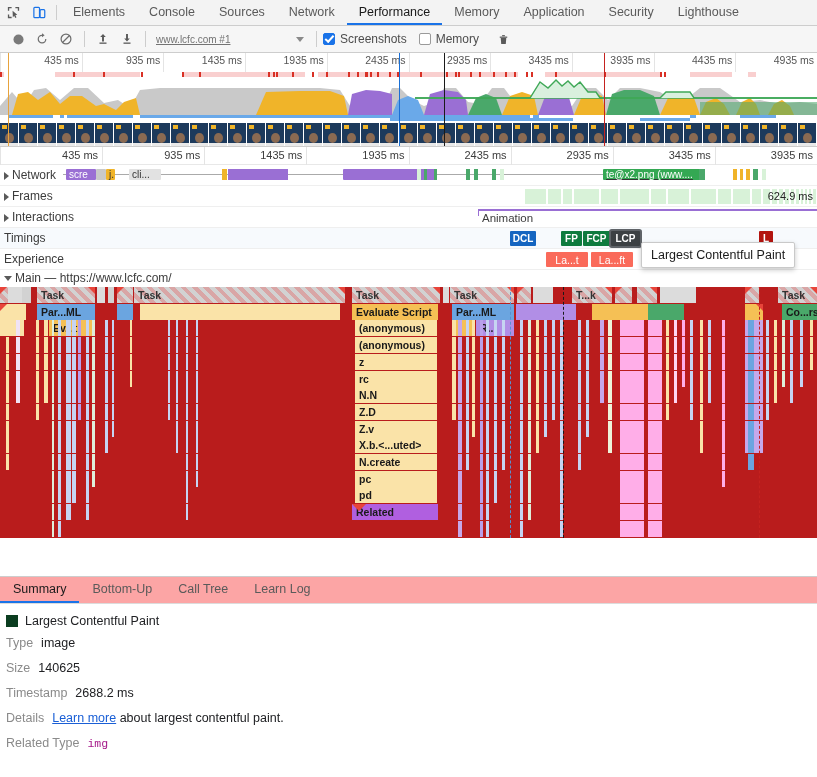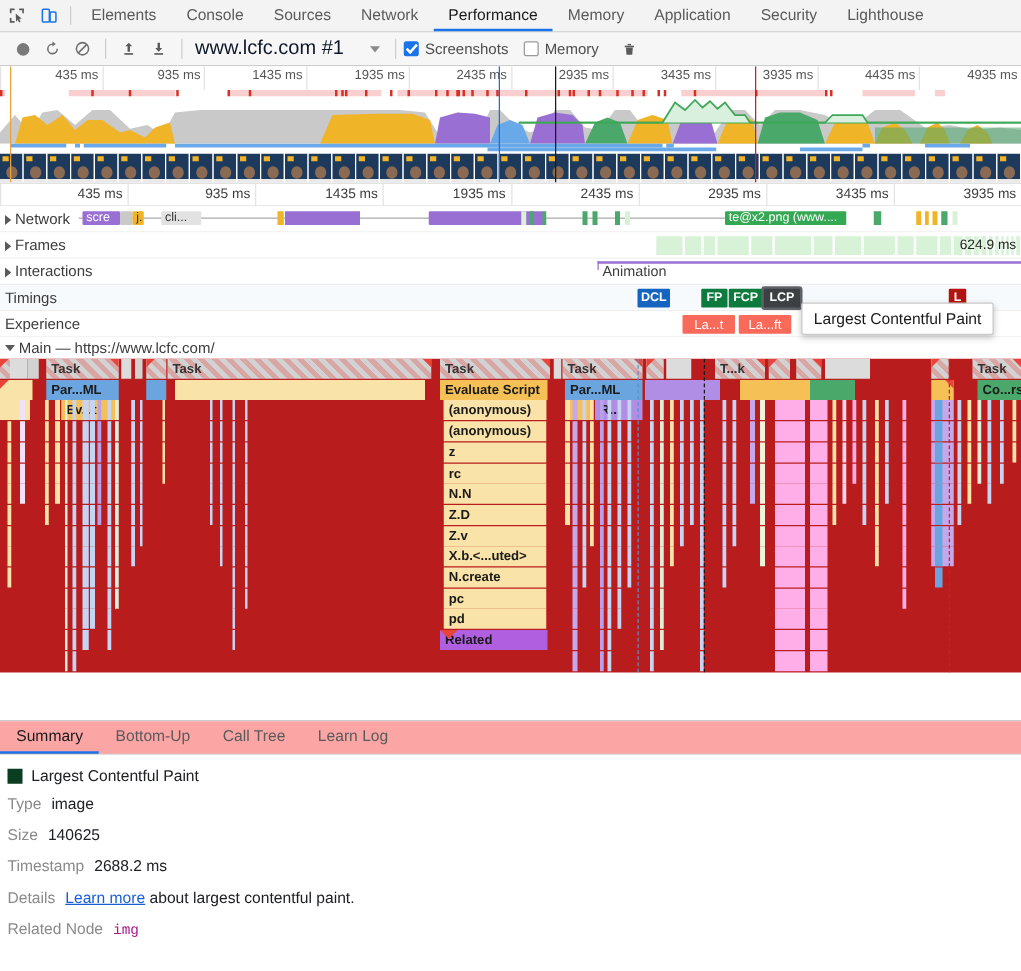--- a/index.html
+++ b/index.html
@@ -16,21 +16,21 @@
   .dt-tab{display:flex;align-items:center;padding:0 12px;font-size:12.5px;color:#5a5a5a;
     cursor:pointer;white-space:nowrap;border-bottom:2px solid transparent;}
   .dt-tab.active{color:#1a1a1a;border-bottom:2px solid #1a73e8;}
 
   
   .perf-toolbar{height:27px;display:flex;align-items:center;gap:0;
     border-bottom:1px solid #cdcdcd;background:#f6f6f6;padding:0 6px;}
   .tb-btn{width:24px;height:22px;display:flex;align-items:center;justify-content:center;cursor:pointer;}
   .tb-sep{width:1px;height:16px;background:#cdcdcd;margin:0 6px;}
   .url-select{display:flex;align-items:center;width:158px;height:20px;cursor:pointer;}
-  .url-text{flex:1;color:#0f172a;font-size:16px;padding-left:4px;white-space:nowrap;overflow:hidden;}
+  .url-text{flex:1;color:#737373;font-size:10px;padding-left:4px;white-space:nowrap;overflow:hidden;text-decoration:underline;}
   .caret{width:0;height:0;border-left:4px solid transparent;border-right:4px solid transparent;
     border-top:5px solid #8a8a8a;margin-right:6px;}
   .cbx-wrap{display:flex;align-items:center;gap:5px;cursor:pointer;margin-right:12px;}
   .cbx{width:12px;height:12px;border:1px solid #9a9a9a;border-radius:2px;background:#fff;
     display:flex;align-items:center;justify-content:center;}
   .cbx.on{background:#1a73e8;border-color:#1a73e8;}
   .cbx.on:after{content:"";width:3px;height:7px;border:solid #fff;border-width:0 2px 2px 0;
     transform:rotate(42deg) translate(-1px,-1px);}
   .cbx-label{font-size:12px;color:#4d4d4d;}
 
@@ -387,21 +387,21 @@
         <span class="net-lbl" style="color: rgb(255, 255, 255);">scre</span>
       </div>
       <div class="net-req" style="left: 96px; width: 10px; background: rgb(201, 201, 201);"></div>
       <div class="net-req" style="left: 106px; width: 9px; background: rgb(240, 180, 41);">
         <span class="net-lbl" style="color: rgb(51, 51, 51);">j.</span>
       </div>
       <div class="net-req" style="left: 129px; width: 32px; background: rgb(226, 226, 226);">
         <span class="net-lbl" style="color: rgb(51, 51, 51);">cli...</span>
       </div>
       <div class="net-req" style="left: 343px; width: 92px; background: rgb(154, 111, 212);"></div>
-      <div class="net-req" style="left: 580px; width: 97px; background: rgb(52, 168, 83);">
+      <div class="net-req" style="left: 603px; width: 97px; background: rgb(52, 168, 83); text-decoration: underline;">
         <span class="net-lbl" style="color: rgb(255, 255, 255);">te@x2.png (www....</span>
       </div>
     </div>
   <div style="position:absolute;left:417px;top:4px;width:4px;height:11px;background:#d8f2d8;"></div>
   <div style="position:absolute;left:424px;top:4px;width:3px;height:11px;background:#4aa86a;"></div>
   <div style="position:absolute;left:434px;top:4px;width:3px;height:11px;background:#4aa86a;"></div>
   <div style="position:absolute;left:466px;top:4px;width:4px;height:11px;background:#4aa86a;"></div>
   <div style="position:absolute;left:474px;top:4px;width:4px;height:11px;background:#4aa86a;"></div>
   <div style="position:absolute;left:492px;top:4px;width:4px;height:11px;background:#4aa86a;"></div>
   <div style="position:absolute;left:500px;top:4px;width:4px;height:11px;background:#d8f2d8;"></div>
@@ -1049,17 +1049,17 @@
           <span class="k">Timestamp</span>
           <span class="v">2688.2 ms</span>
         </div>
       </div>
     <div class="kv">
       <span class="k">Details</span>
       <span><a class="lnk">Learn more</a>
       <span class="v">about largest contentful paint.</span></span>
     </div>
     <div class="kv">
-      <span class="k">Related Node</span>
+      <span class="k">Related Type</span>
       <span class="node">img</span>
     </div>
   </div>
 </div>
 
 </body></html>

